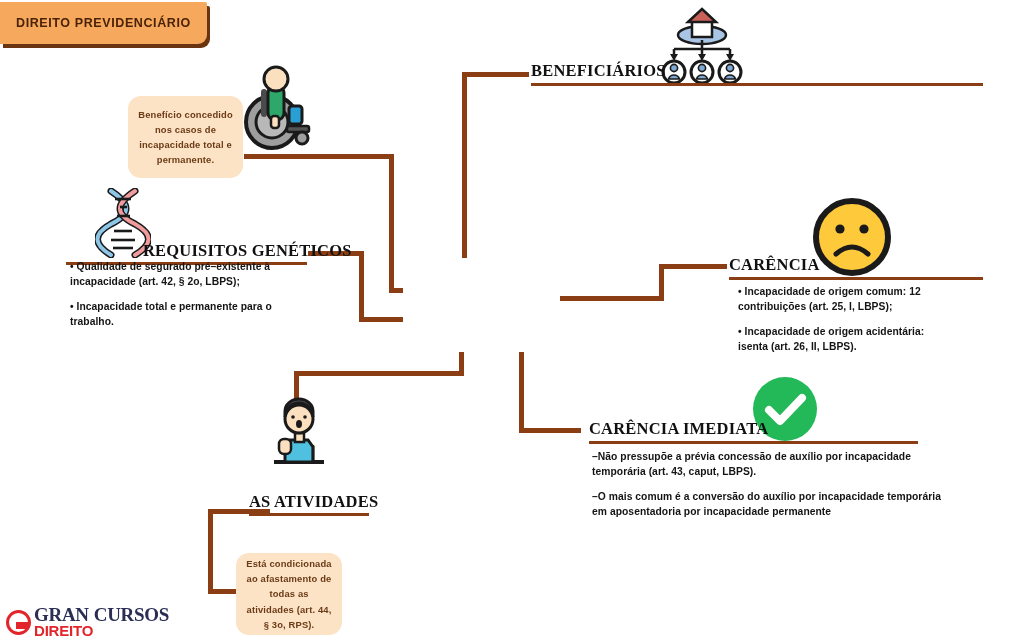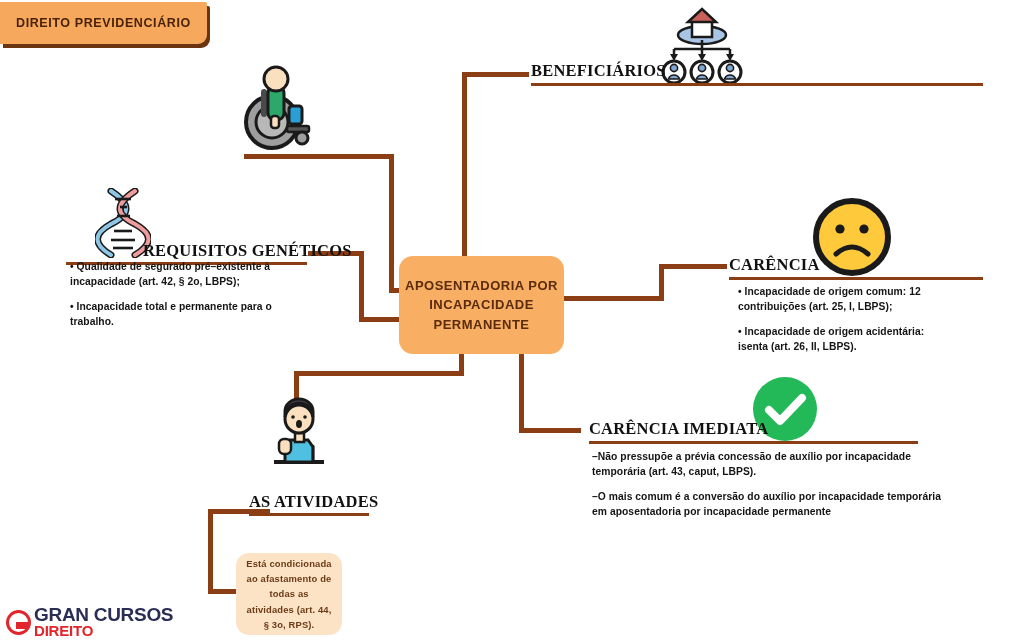--- a/index.html
+++ b/index.html
@@ -108,21 +108,21 @@
     border:3.5px solid #E2252B;
     box-sizing:border-box;
     position:relative;
     margin-right:3px;
   }
   #logo .g-mark::after{
     content:"";position:absolute;right:-1px;top:9px;
     width:13px;height:7px;background:#E2252B;
   }
   #logo .words{display:flex;flex-direction:column;line-height:.92;}
-  #logo .row1{font-size:19px;font-weight:bold;letter-spacing:-.3px;}
+  #logo .row1{font-size:19px;font-weight:bold;letter-spacing:-.3px;font-family:Liberation Serif, serif;}
   #logo .row1 .gran{color:#2B2E54;}
   #logo .row1 .cursos{color:#2B2E54;margin-left:5px;}
   #logo .row2{font-size:15px;font-weight:bold;color:#E2252B;letter-spacing:-.2px;margin-top:1px;}
 </style>
 </head>
 <body>
 
 <div id="canvas">
 
   <div class="conn v" style="left:462px;top:72px;height:186px;"></div>
@@ -148,38 +148,38 @@
   <div class="conn v" style="left:294px;top:371px;height:36px;"></div>
 
   <div class="conn v" style="left:208px;top:509px;height:84px;"></div>
   <div class="conn h" style="left:208px;top:509px;width:62px;"></div>
   <div class="conn h" style="left:208px;top:589px;width:46px;"></div>
 
   <div id="title-banner">
     <span class="txt">DIREITO PREVIDENCIÁRIO</span>
   </div>
 
-  <div id="center-node">
-    <span class="txt">APOSENTADORIA POR INCAPACIDADE PERMANENTE</span>
-  </div>
 
   <div class="icon" style="left:242px;top:62px;width:72px;height:92px;">
     <svg width="72" height="92" viewBox="0 0 72 92">
       <circle cx="30" cy="60" r="26" fill="#9E9E9E" stroke="#1A1A1A" stroke-width="4"></circle>
       <circle cx="30" cy="60" r="16" fill="#B8B8B8" stroke="#1A1A1A" stroke-width="3"></circle>
       <path d="M22 30 L22 52" stroke="#4A4A4A" stroke-width="6" stroke-linecap="round"></path>
       <rect x="47" y="44" width="13" height="18" rx="3" fill="#2A9FD6" stroke="#1A1A1A" stroke-width="3"></rect>
       <rect x="45" y="64" width="22" height="6" rx="2" fill="#555" stroke="#1A1A1A" stroke-width="2.5"></rect>
       <circle cx="60" cy="76" r="6" fill="#9E9E9E" stroke="#1A1A1A" stroke-width="3"></circle>
       <rect x="26" y="24" width="16" height="34" rx="7" fill="#2EA86A" stroke="#1A1A1A" stroke-width="3"></rect>
       <circle cx="34" cy="17" r="12" fill="#FBE0C0" stroke="#1A1A1A" stroke-width="3"></circle>
       <rect x="29" y="54" width="8" height="12" rx="3" fill="#FBE0C0" stroke="#1A1A1A" stroke-width="2.5"></rect>
     </svg>
   </div>
 
+  <div class="note" style="left:128px;top:96px;width:115px;height:82px;">
+    <span class="txt">Benefício concedido nos casos de incapacidade total e permanente.</span>
+  </div>
 
   <div class="icon" style="left:655px;top:2px;width:95px;height:82px;">
     <svg width="95" height="82" viewBox="0 0 95 82">
       <ellipse cx="47" cy="33" rx="24" ry="9" fill="#A9C5E6" stroke="#1A1A1A" stroke-width="2.5"></ellipse>
       <rect x="37" y="19" width="20" height="16" fill="#FFFFFF" stroke="#1A1A1A" stroke-width="2.5"></rect>
       <path d="M33 20 L47 7 L61 20 Z" fill="#C9605A" stroke="#1A1A1A" stroke-width="2.5"></path>
       <path d="M47 38 L47 47 M19 47 L75 47 M19 47 L19 54 M47 47 L47 54 M75 47 L75 54" stroke="#1A1A1A" stroke-width="2.5" fill="none"></path>
       <path d="M15 52 L23 52 L19 59 Z M43 52 L51 52 L47 59 Z M71 52 L79 52 L75 59 Z" fill="#1A1A1A"></path>
       <g>
         <circle cx="19" cy="70" r="11" fill="#FFFFFF" stroke="#1A1A1A" stroke-width="3"></circle>

